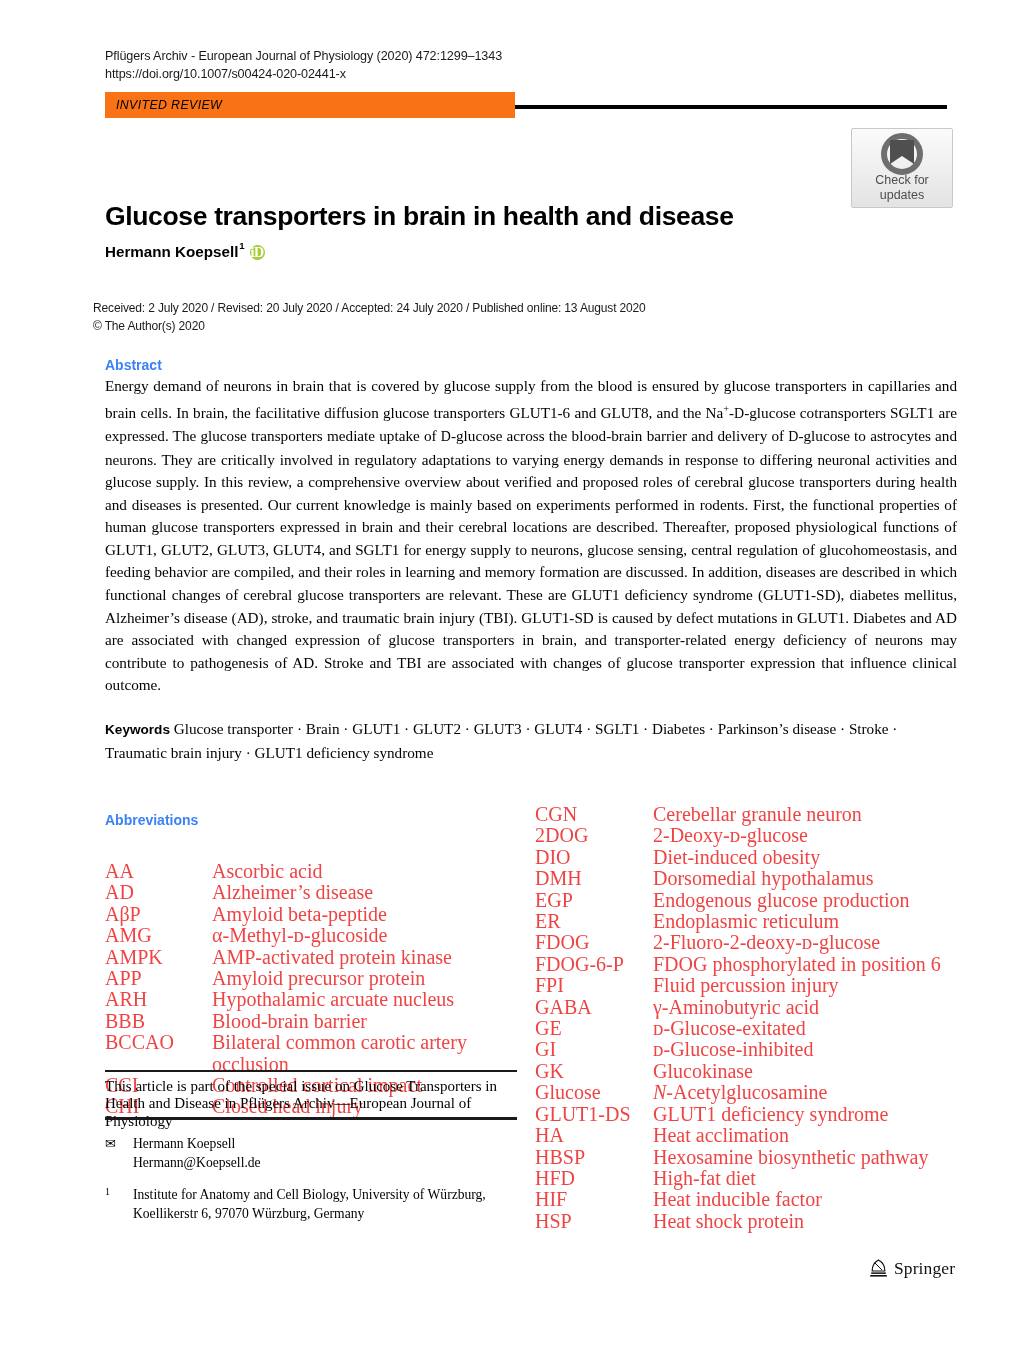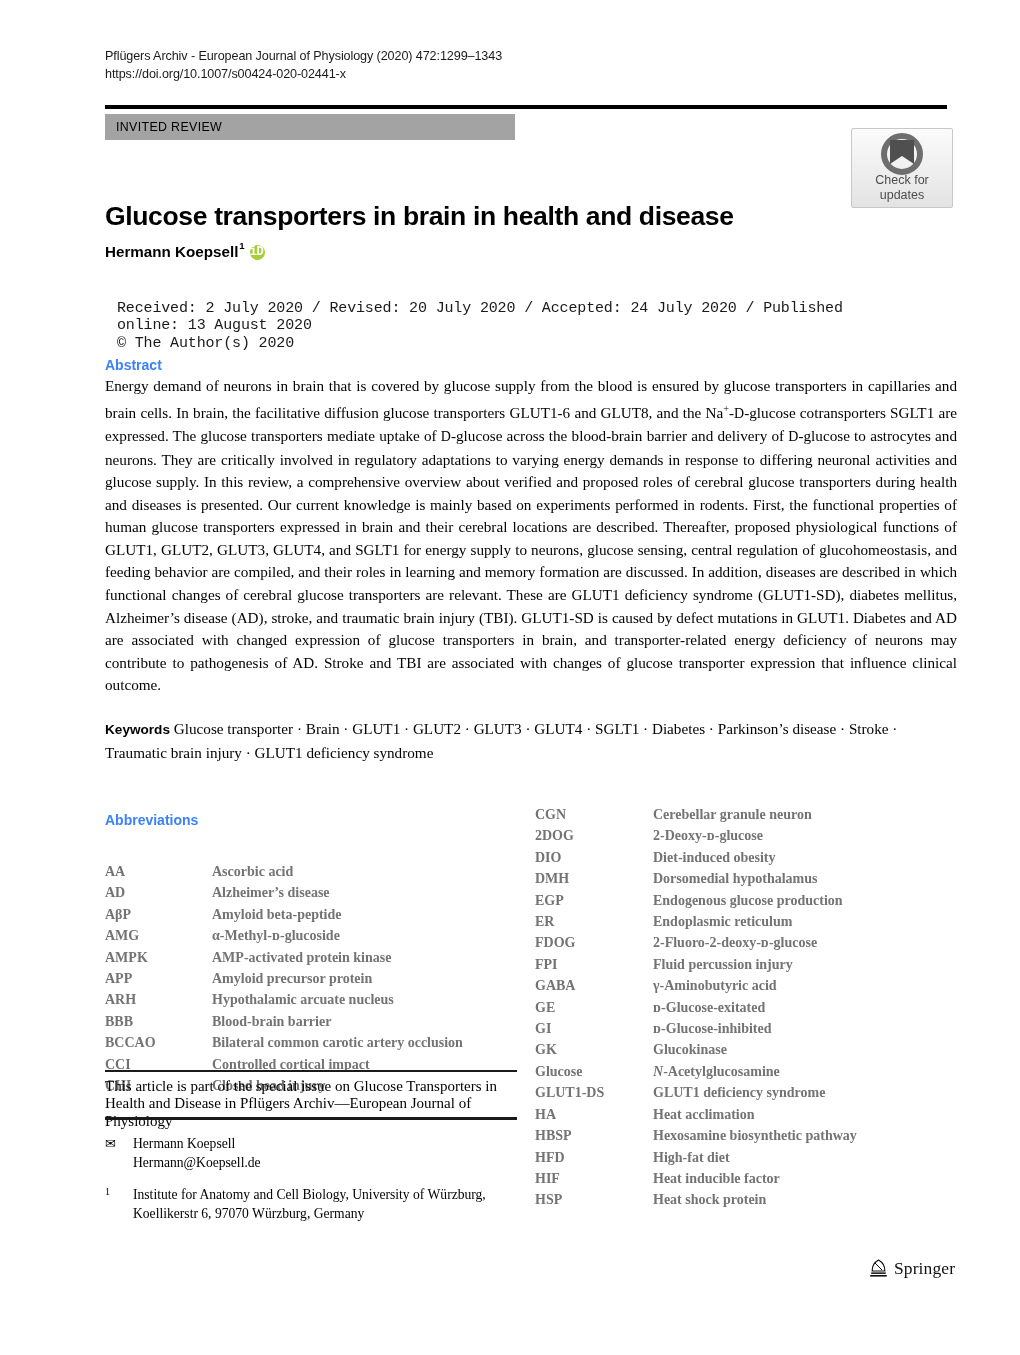--- a/index.html
+++ b/index.html
@@ -42,24 +42,25 @@
     position: absolute;
     left: 88px;
     top: 105px;
     width: 842px;
     height: 4px;
     background: #000000;
   }
   .invited-banner {
     position: absolute;
     left: 88px;
-    top: 114px;
+    top: 92px;
     width: 410px;
     height: 26px;
-    background: #a3a3a3;
+    background: #f97316;
+    font-style: italic;
   }
   .invited-banner span {
     position: absolute;
     left: 11px;
     top: 6px;
     font-family: "Liberation Sans", sans-serif;
     font-size: 12.4px;
     letter-spacing: 0.35px;
     color: #000;
   }
@@ -137,35 +138,36 @@
     margin-left: 6px;
     position: relative;
     top: 2px;
   }
   .orcid i {
     position: absolute;
     left: 0; top: 0;
     width: 15px; height: 15px;
     font-style: normal;
     color: #ffffff;
-    font-family: Liberation Mono, monospace;
-    font-size: 12px;
+    font-family: Liberation Serif, serif;
+    font-size: 14px;
     font-weight: bold;
     line-height: 15px;
+    text-align: center;
     letter-spacing: -0.4px;
   }
 
   
   .dates {
     position: absolute;
-    left: 100px;
+    left: 76px;
     top: 300px;
     width: 760px;
-    font-family: Liberation Mono, monospace;
-    font-size: 15px;
+    font-family: Liberation Sans, sans-serif;
+    font-size: 12px;
     line-height: 17px;
     color: #1a1a1a;
     letter-spacing: -0.15px;
   }
   .dates .copyline { display: block; margin-top: 1px; }
 
   
   .sec-head {
     font-family: "Liberation Sans", sans-serif;
     font-weight: bold;
@@ -215,24 +217,23 @@
 
   
   .abbrev-head {
     position: absolute;
     left: 88px;
     top: 812px;
     text-align: right;
   }
   .abbrev-col {
     position: absolute;
-    font-size: 14px;
+    font-size: 20px;
     line-height: 21.4px;
-    color: #737373;
-    font-weight: bold;
+    color: #ef4444;
   }
   .abbrev-col.left  { left: 88px;  top: 861px; width: 420px; }
   .abbrev-col.right { left: 518px; top: 804px; width: 425px; }
   .abbrev-row {
     display: flex;
     align-items: baseline;
   }
   .abbrev-row .ab-key {
     width: 107px;
     flex: 0 0 107px;
@@ -447,20 +448,24 @@
       </div>
       <div class="abbrev-row">
         <div class="ab-key">ER</div>
         <div class="ab-val">Endoplasmic reticulum</div>
       </div>
       <div class="abbrev-row">
         <div class="ab-key">FDOG</div>
         <div class="ab-val">2-Fluoro-2-deoxy-ᴅ-glucose</div>
       </div>
       <div class="abbrev-row">
+        <div class="ab-key">FDOG-6-P</div>
+        <div class="ab-val">FDOG phosphorylated in position 6</div>
+      </div>
+      <div class="abbrev-row">
         <div class="ab-key">FPI</div>
         <div class="ab-val">Fluid percussion injury</div>
       </div>
       <div class="abbrev-row">
         <div class="ab-key">GABA</div>
         <div class="ab-val">γ-Aminobutyric acid</div>
       </div>
       <div class="abbrev-row">
         <div class="ab-key">GE</div>
         <div class="ab-val">ᴅ-Glucose-exitated</div>

